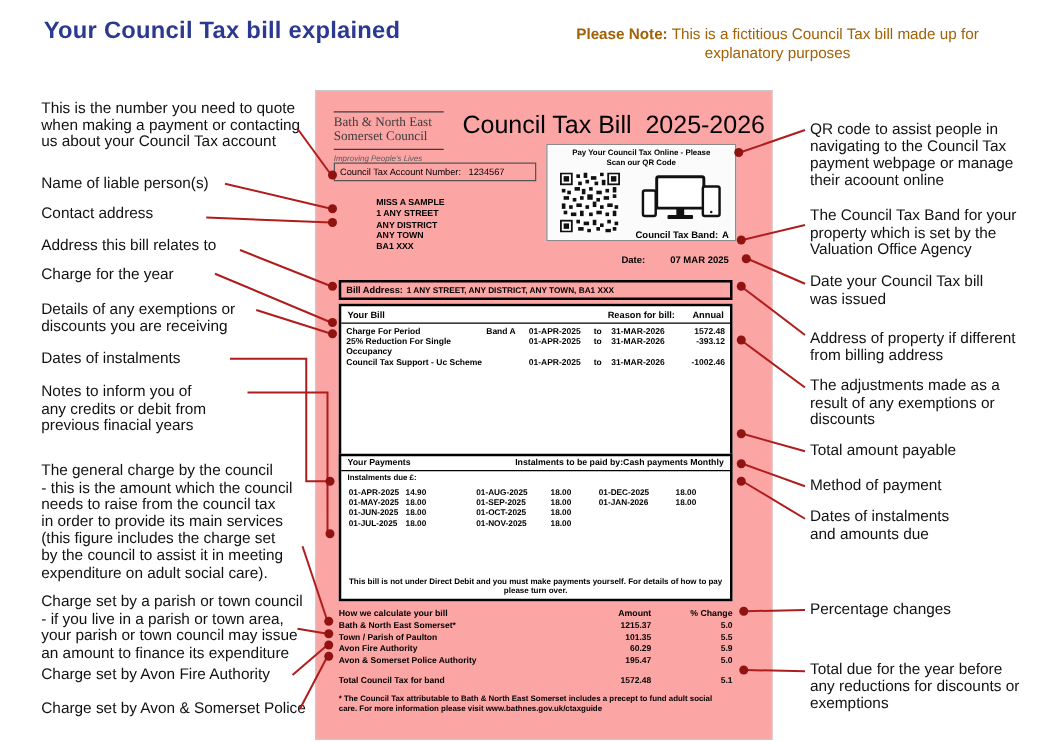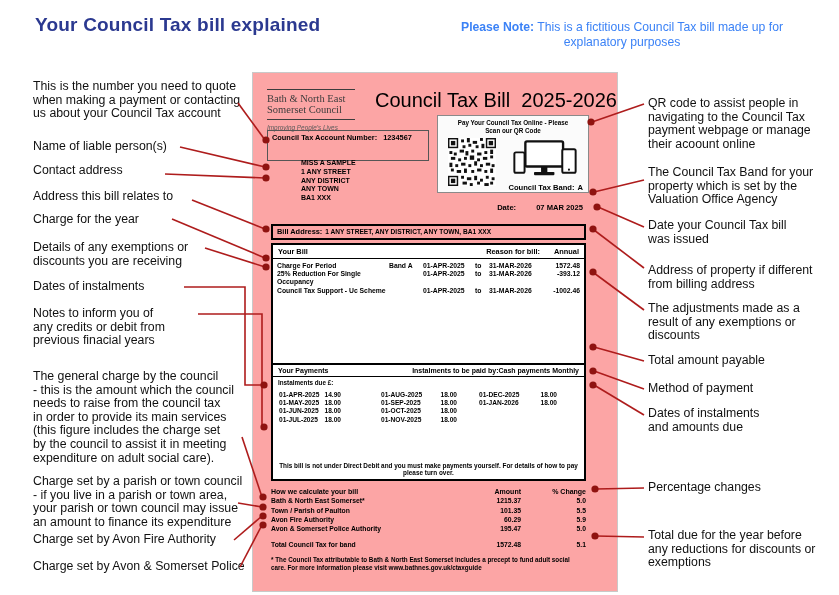--- a/index.html
+++ b/index.html
@@ -1,36 +1,36 @@
 <!DOCTYPE html>
 <html><head>
 <meta charset="utf-8">
 <style>
   html,body { margin:0; padding:0; background:#fff; }
   .page { position:relative; width:839px; height:595px; background:#fff;
           font-family:"Liberation Sans", sans-serif; overflow:hidden; }
   .page-title { position:absolute; left:35px; top:14px; font-size:19px; font-weight:bold;
                 color:#2B3990; letter-spacing:.2px; }
   .note { position:absolute; left:448px; top:20px; width:348px; text-align:center;
-          font-size:12.2px; line-height:15px; color:#3b82f6; }
+          font-size:12.2px; line-height:15px; color:#a16207; }
   .anno { position:absolute; font-size:12.3px; line-height:13.6px; color:#111;
           white-space:pre-line; }
   
   .bill { position:absolute; left:252px; top:72px; width:364px; height:518px;
           border:1px solid #c9c9c9; background:#fca5a5; }
   .bill * { box-sizing:border-box; }
   .logo { position:absolute; left:14px; top:16px; width:88px; }
   .logo-name { font-family:"Liberation Serif", serif; font-size:10.5px; line-height:11px;
                color:#3c3c3c; border-top:1.5px solid #3c3c3c; border-bottom:1.5px solid #3c3c3c;
                padding:3px 0 4px; }
   .logo-tag { font-size:6.4px; font-style:italic; color:#5a5a5a; margin-top:4px; }
-  .bill-title { position:absolute; left:112px; top:16px; width:252px; text-align:right;
+  .bill-title { position:absolute; left:112px; top:16px; width:252px; text-align:center;
                 font-size:20px; color:#000; white-space:pre; }
-  .acct-box { position:absolute; left:14px; top:57px; width:162px; height:31px;
-              border:1px solid #555; font-size:7.4px; font-weight:bold; line-height:14px;
+  .acct-box { position:absolute; left:14px; top:57px; width:162px; height:15px;
+              border:1px solid #555; font-size:7.4px; font-weight:normal; line-height:14px;
               padding-left:4px; white-space:nowrap; }
   .addressee { position:absolute; left:48px; top:86px; font-size:7px; font-weight:bold;
                line-height:8.8px; white-space:pre-line; }
   .qr-box { position:absolute; left:184px; top:42px; width:152px; height:78px;
             border:1px solid #8a8a8a; background:#fbfbfb; }
   .qr-title { font-size:6.3px; font-weight:bold; text-align:center; line-height:8px;
               padding:3px 12px 0; }
   .band-line,.date-line { position:absolute; left:160px; width:170px; text-align:right;
             font-size:7.6px; font-weight:bold; }
   .addr-bar { position:absolute; left:18px; top:151px; width:315px; height:16px;

